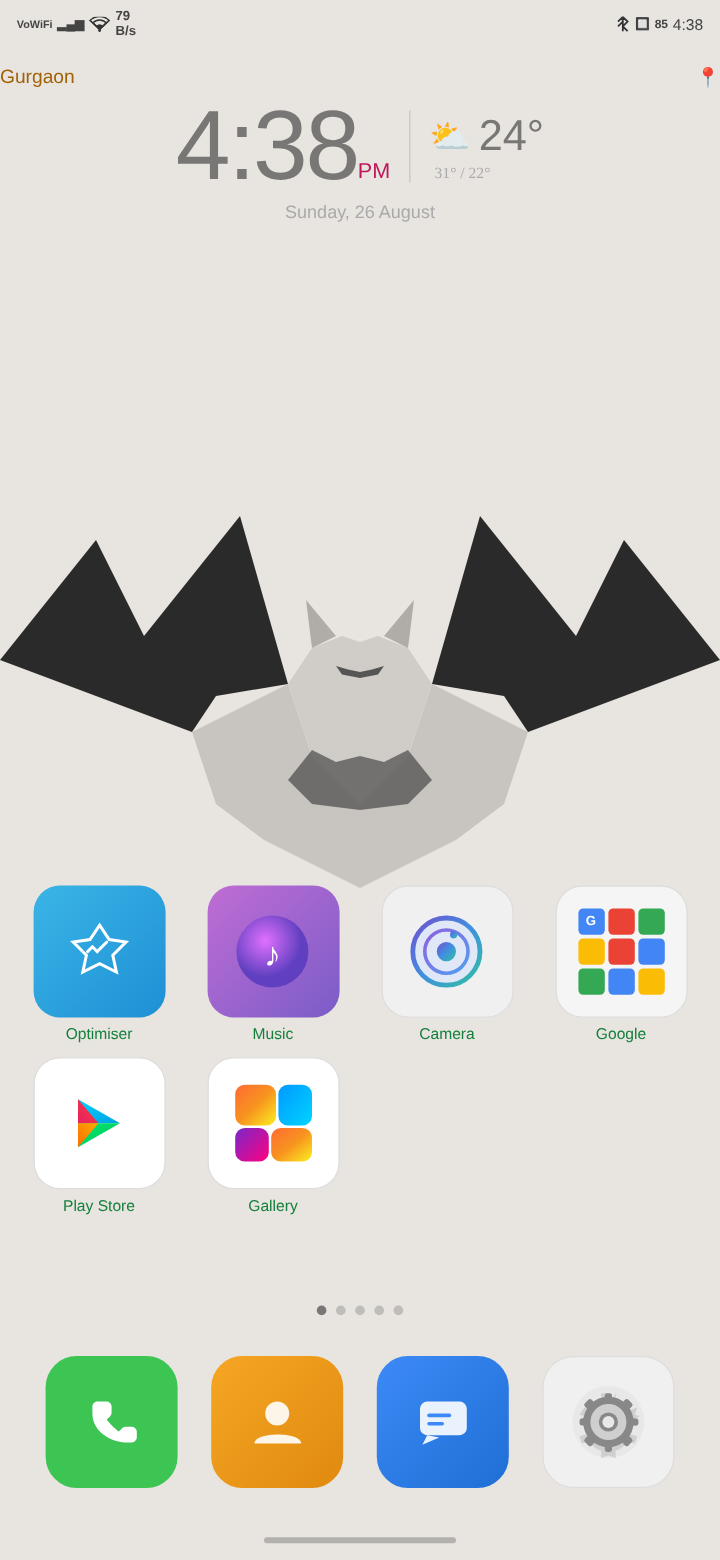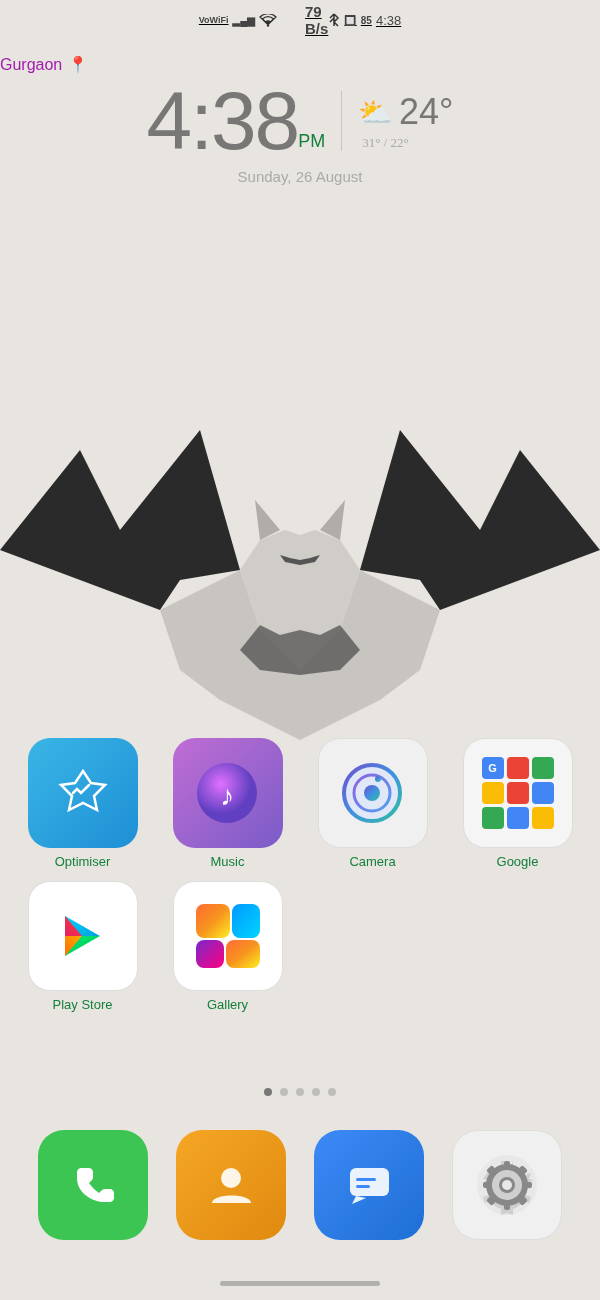--- a/index.html
+++ b/index.html
@@ -13,24 +13,23 @@
       position: relative;
     }
 
     
     .status-bar {
       position: absolute;
       top: 0; left: 0; right: 0;
       height: 40px;
       display: flex;
       align-items: center;
-      justify-content: center;
+      justify-content: space-between;
       padding: 0 14px;
       z-index: 10;
-      text-decoration: underline;
     }
     .status-left, .status-right {
       display: flex;
       align-items: center;
       gap: 4px;
       font-size: 11px;
       color: #333;
       font-weight: 600;
     }
     .status-left span, .status-right span {
@@ -57,44 +56,44 @@
     
     .clock-widget {
       position: absolute;
       top: 55px;
       left: 0; right: 0;
       text-align: center;
       z-index: 5;
     }
     .location-row {
       font-size: 16px;
-      color: #a21caf;
+      color: #a16207;
       margin-bottom: 6px;
       display: flex;
       align-items: center;
-      justify-content: flex-start;
-      gap: 6px;
+      justify-content: space-between;
+      gap: 22px;
     }
     .clock-row {
       display: flex;
       align-items: center;
       justify-content: center;
       gap: 16px;
       margin-bottom: 6px;
     }
     .clock-time {
       font-size: 82px;
       font-weight: 200;
       color: rgba(100,100,100,0.85);
       letter-spacing: -2px;
       line-height: 1;
     }
     .clock-pm {
       font-size: 18px;
-      color: #15803d;
+      color: #be185d;
       align-self: flex-end;
       margin-bottom: 10px;
     }
     .divider-vert {
       width: 1px;
       height: 60px;
       background: rgba(150,150,150,0.4);
     }
     .weather-block {
       display: flex;
@@ -267,21 +266,21 @@
 <div class="status-bar">
   <div class="status-left">
     <span style="font-size:9px;font-weight:700;">VoWiFi</span>
     <span>▂▄▆</span>
     <svg width="18" height="13" viewBox="0 0 18 13">
       <path d="M9 10.5 L6 7.5 A4.5 4.5 0 0 1 12 7.5 Z" fill="#333"></path>
       <path d="M9 10.5 L3.5 5 A7.5 7.5 0 0 1 14.5 5 Z" fill="none" stroke="#333" stroke-width="1.2"></path>
       <path d="M9 10.5 L1 3 A11.5 11.5 0 0 1 17 3 Z" fill="none" stroke="#333" stroke-width="1.2"></path>
       <circle cx="9" cy="11.5" r="1.2" fill="#333"></circle>
     </svg>
-    <span style="font-size:15px;margin-left:24px;">79<br>B/s</span>
+    <span style="font-size:11px;">79<br>B/s</span>
   </div>
   <div class="status-right">
     <svg width="12" height="16" viewBox="0 0 12 16">
       <path d="M6 2 L10 6 L6 10 L6 2 M6 10 L10 14 M6 14 L6 10 M6 6 L2 10 M6 2 L2 6" fill="none" stroke="#333" stroke-width="1.5"></path>
     </svg>
     <span>🔲</span>
     <span>85</span>
     <span style="font-size:13px;font-weight:500;">4:38</span>
   </div>
 </div>

